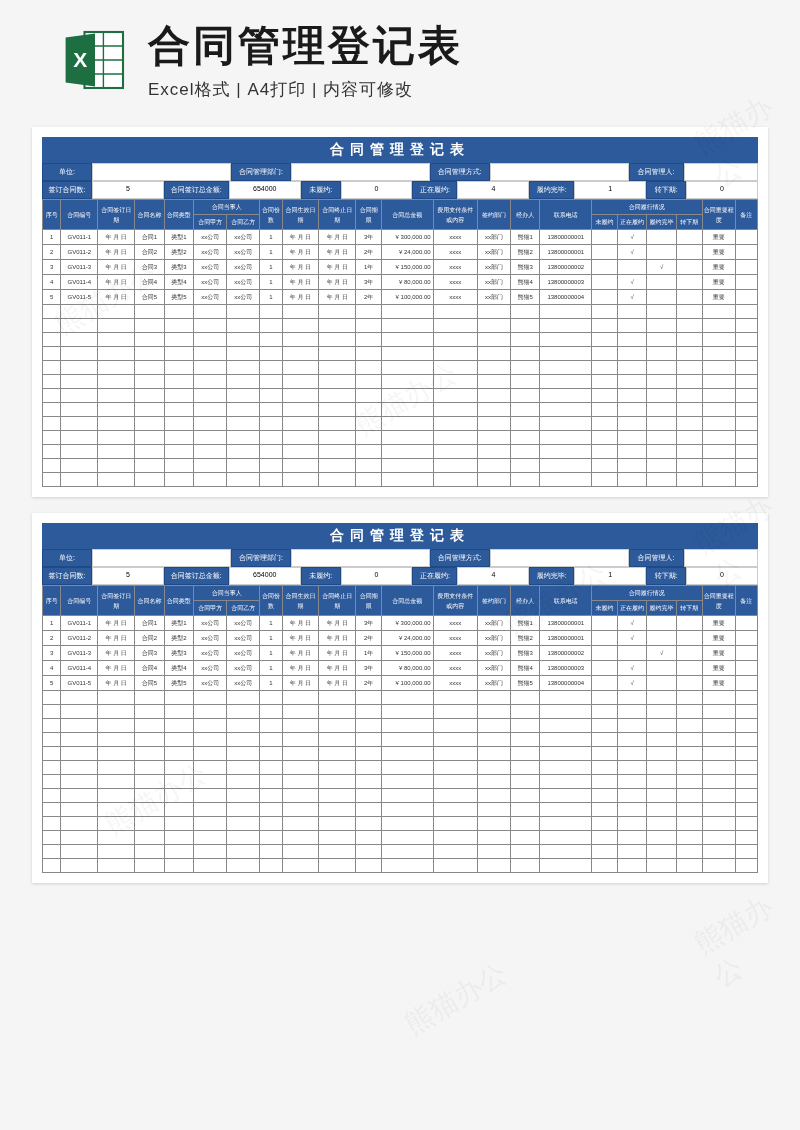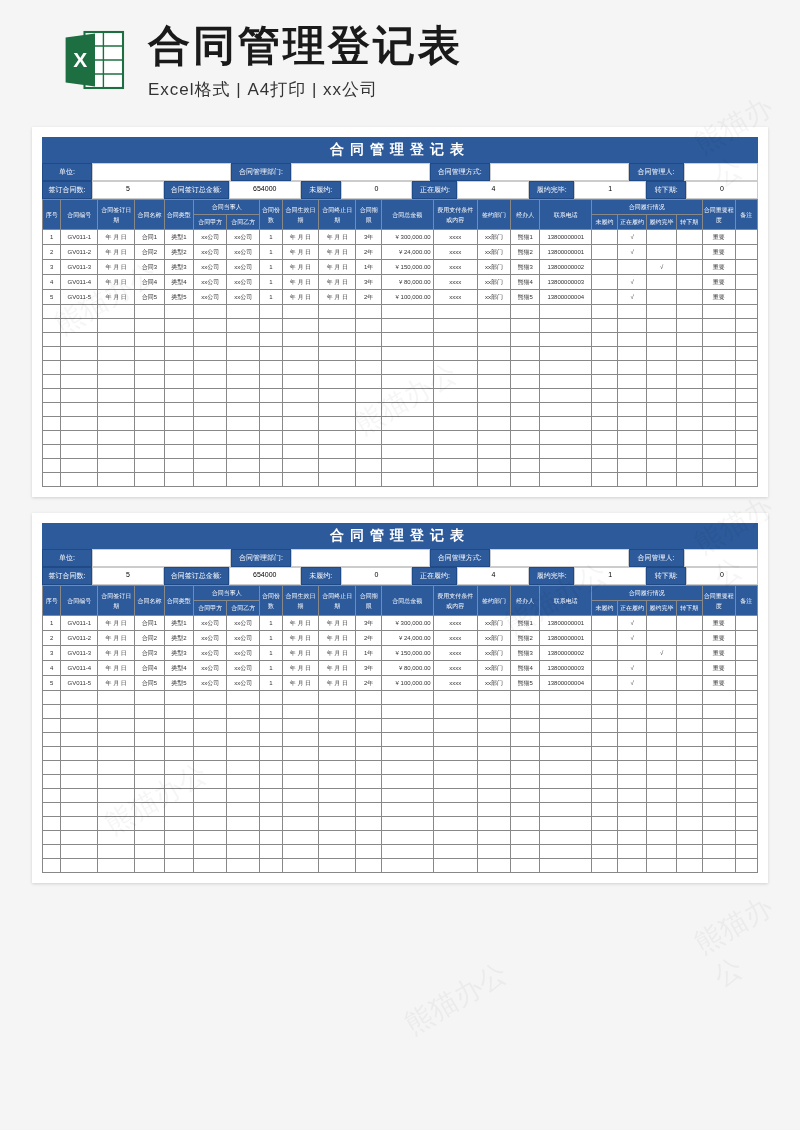--- a/index.html
+++ b/index.html
@@ -50,21 +50,21 @@
       <line x1="35" y1="30" x2="90" y2="30" stroke="#1d6f42" stroke-width="2"></line>
       <line x1="35" y1="50" x2="90" y2="50" stroke="#1d6f42" stroke-width="2"></line>
       <line x1="35" y1="70" x2="90" y2="70" stroke="#1d6f42" stroke-width="2"></line>
       <line x1="62" y1="10" x2="62" y2="90" stroke="#1d6f42" stroke-width="2"></line>
       <polygon points="8,18 50,12 50,88 8,82" fill="#1d6f42"></polygon>
       <text x="29" y="60" fill="#fff" font-size="30" font-weight="bold" text-anchor="middle" font-family="Arial">X</text>
     </svg>
   </div>
   <div class="header-text">
     <div class="header-title">合同管理登记表</div>
-    <div class="header-sub">Excel格式 | A4打印 | xx公司</div>
+    <div class="header-sub">Excel格式 | A4打印 | 内容可修改</div>
   </div>
 </div>
 
 <div id="pages">
     <div class="page">
     <div class="page-title">合同管理登记表</div>
     <div class="summary">
       <div class="summary-row">
         <div class="lab" style="flex:0 0 50px">单位:</div>
           <div class="val" style="flex:2"></div>

